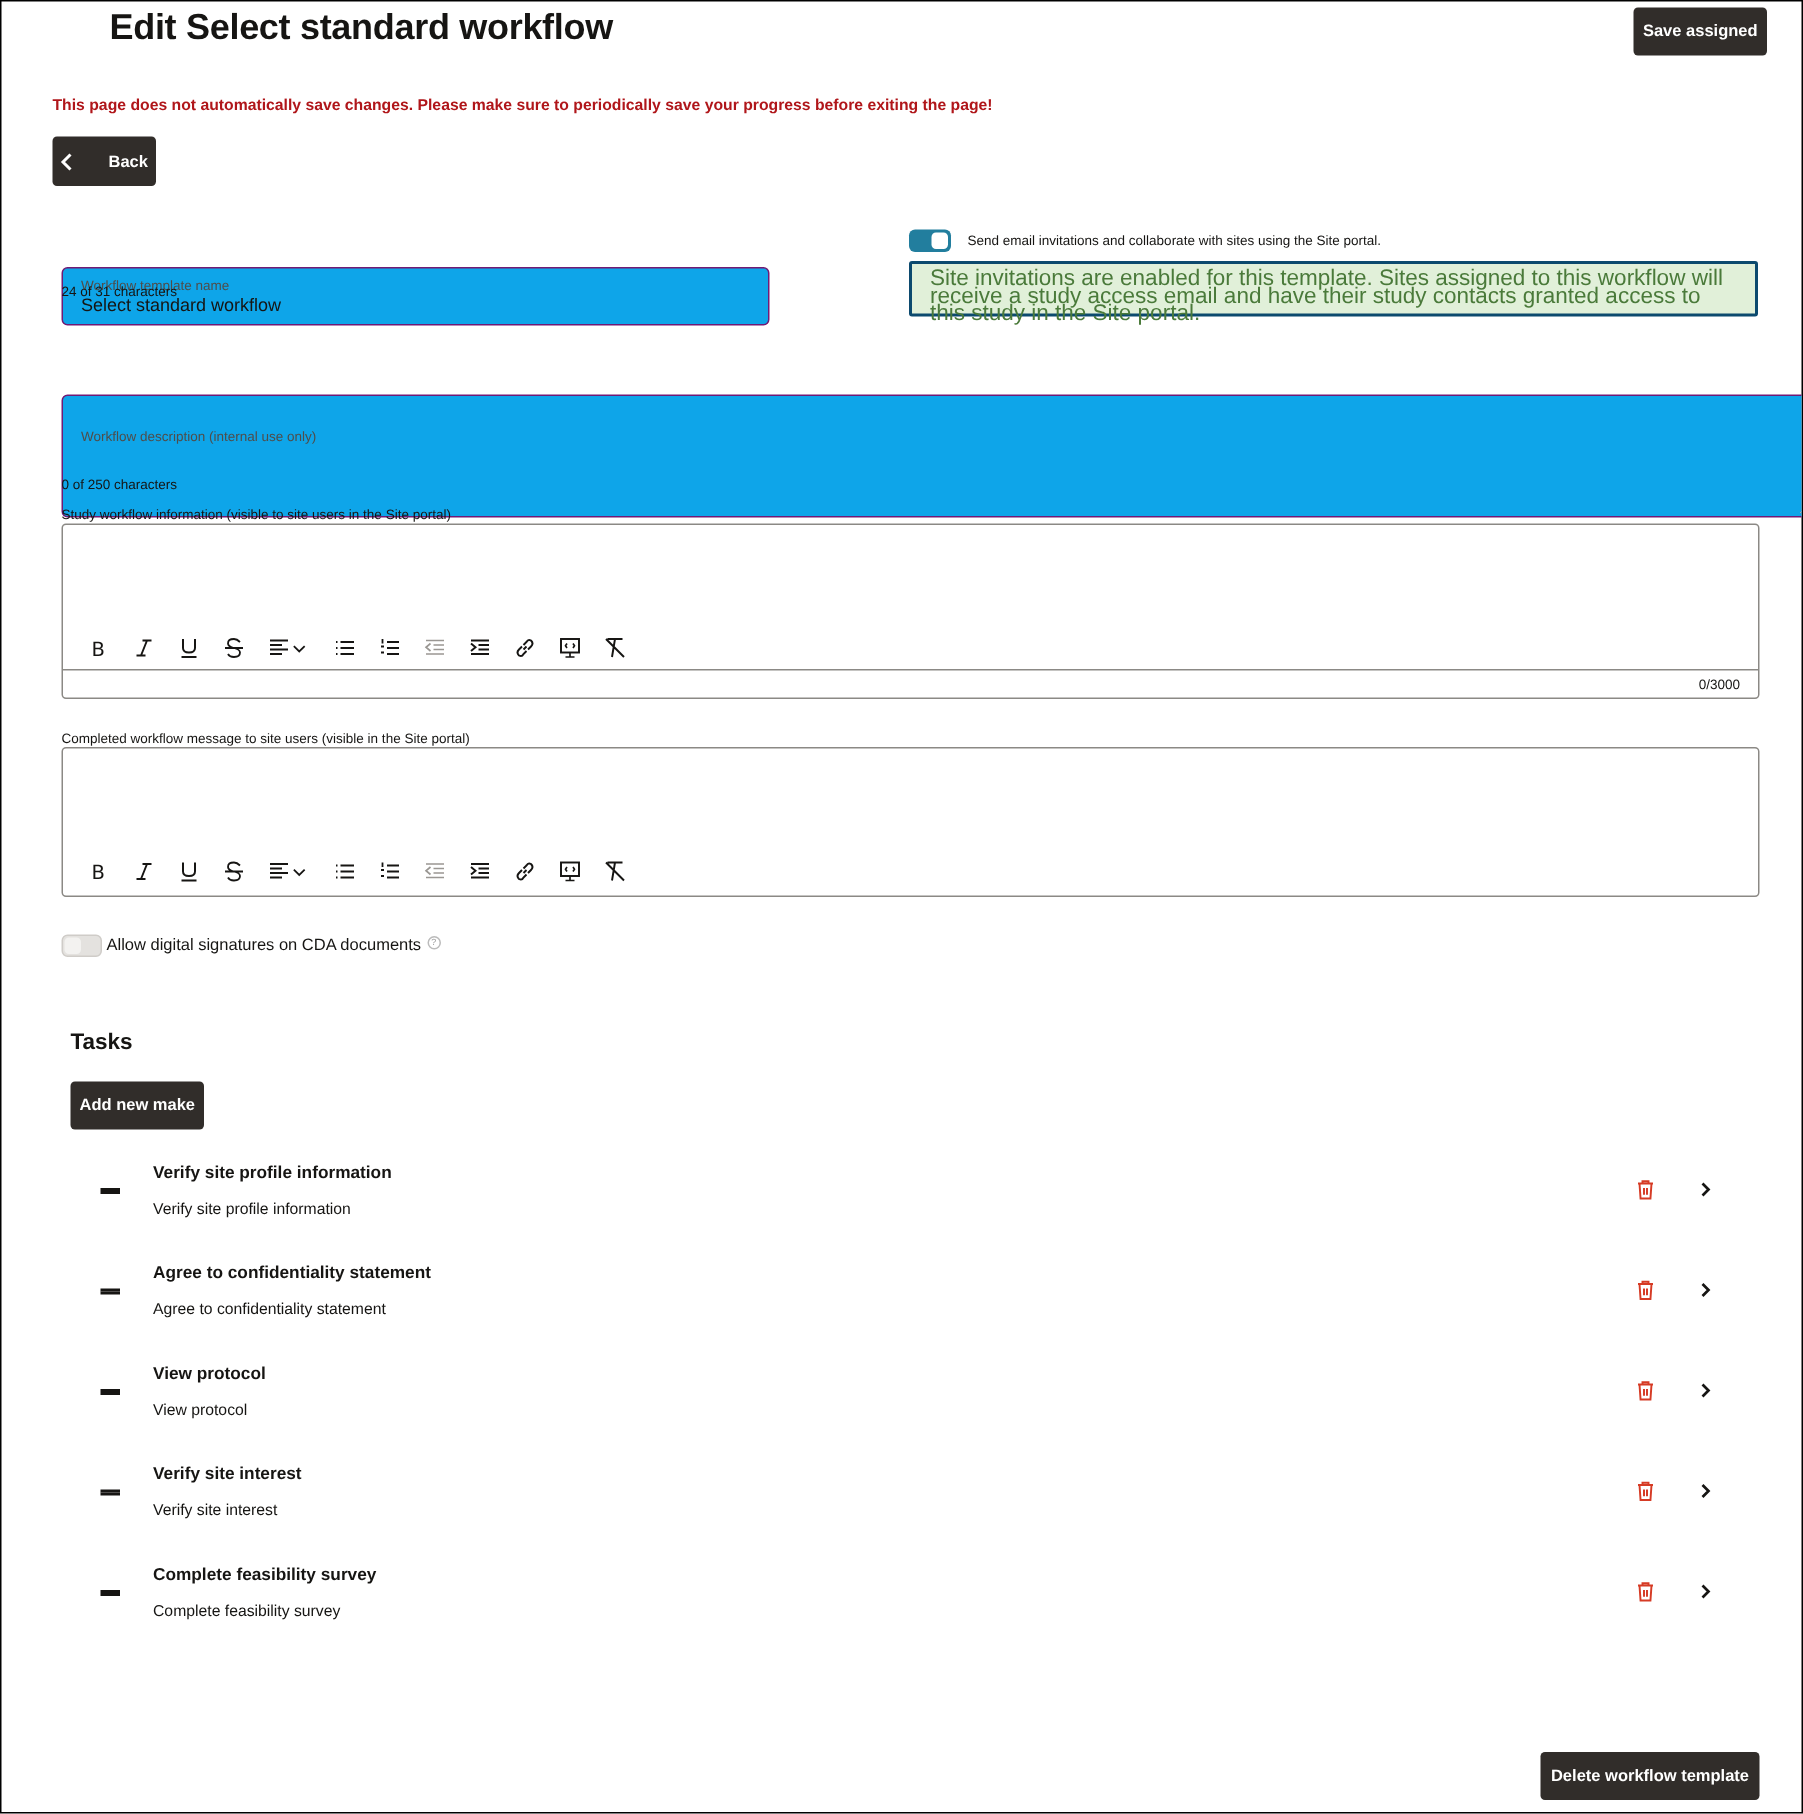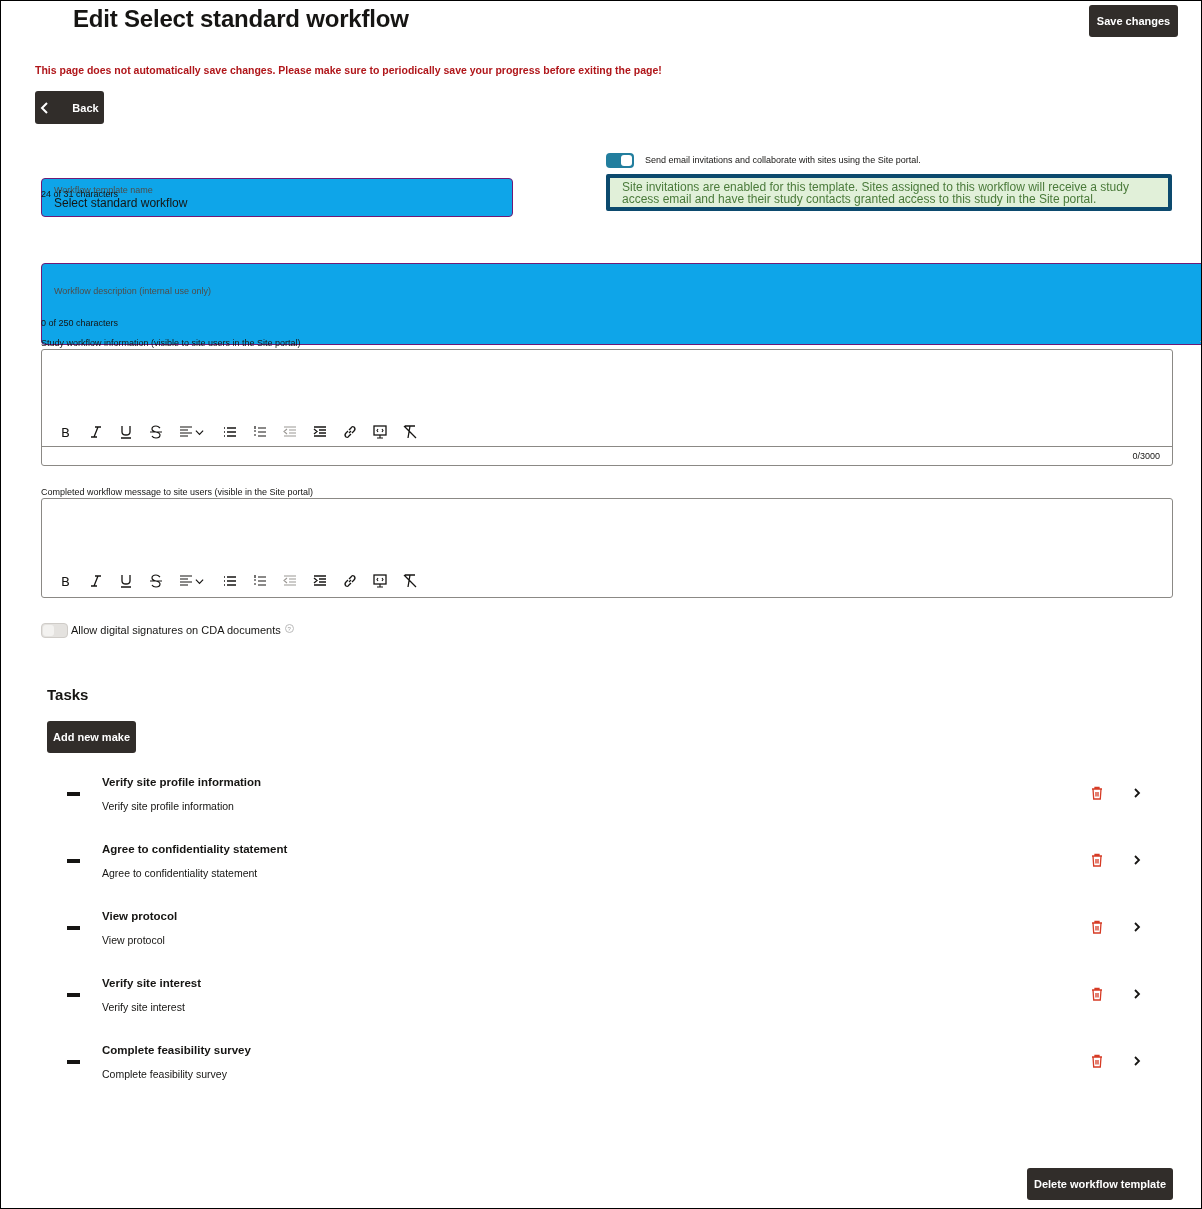--- a/index.html
+++ b/index.html
@@ -26,21 +26,21 @@
   .field-box { border: 1px solid #701a75; border-radius: 4px; background: #0ea5e9; margin-top: 28px; }
   .name-box { left: 40px; top: 149px; width: 472px; height: 39px; padding: 6px 12px; }
   .name-label { font-size: 9px; color: #4f4d4a; line-height: 11px; }
   .name-value { font-size: 12px; color: #161513; line-height: 15px; }
   .small-caption { font-size: 9px; color: #161513; }
   .name-count { left: 40px; top: 188px; }
 
   .toggle-on { left: 605px; top: 152px; width: 28px; height: 15px; border-radius: 4px; background: #227e9e; }
   .toggle-on .knob { position: absolute; right: 2px; top: 2px; width: 11px; height: 11px; background: #fff; border-radius: 3px; }
   .toggle-label { left: 644px; top: 154px; font-size: 9px; color: #161513; }
-  .info-box { left: 605px; top: 173px; width: 566px; height: 37px; background: #e1f0d9; border: 4px solid #0c4a6e; border-radius: 2px; padding: 4px 12px; font-size: 12px; color: #4a7a3a; line-height: 11.5px; }
+  .info-box { left: 605px; top: 173px; width: 566px; height: 37px; background: #e1f0d9; border: 2px solid #0c4a6e; border-radius: 2px; padding: 4px 12px; font-size: 15px; color: #4a7a3a; line-height: 11.5px; }
 
   .desc-box { left: 40px; top: 234px; width: 1168px; height: 82px; }
   .desc-label { position: absolute; left: 12px; top: 22px; font-size: 9px; color: #4f4d4a; }
   .resize-grip { position: absolute; right: 2px; bottom: 2px; width: 6px; height: 6px;
     background: linear-gradient(135deg, transparent 45%, #aaa 45%, #aaa 55%, transparent 55%, transparent 75%, #aaa 75%, #aaa 85%, transparent 85%); }
   .desc-count { left: 40px; top: 317px; }
   .study-label { left: 40px; top: 337px; }
 
   .rte { border: 1px solid #8b8985; border-radius: 3px; background: #fff; }
   .rte1 { left: 40px; top: 348px; width: 1132px; height: 117px; }
@@ -68,21 +68,21 @@
   .task-sub { position: absolute; left: 55px; top: 20px; font-size: 10.5px; color: #161513; }
   .trash { position: absolute; left: 1043px; top: 6px; width: 14px; height: 14px; cursor: pointer; }
   .chev { position: absolute; left: 1085px; top: 6px; width: 10px; height: 14px; cursor: pointer; }
 
   .delete-btn { left: 1026px; top: 1167px; width: 146px; height: 32px; }
 </style>
 </head>
 <body>
 
 <h1 class="abs page-title">Edit Select standard workflow</h1>
-<button class="abs btn-dark save-btn">Save changes</button>
+<button class="abs btn-dark save-btn">Save assigned</button>
 <div class="abs warning">This page does not automatically save changes. Please make sure to periodically save your progress before exiting the page!</div>
 
 <button class="abs btn-dark back-btn">
   <svg viewBox="0 0 10 12">
       <path d="M7 1 L2 6 L7 11" stroke="#fff" stroke-width="2" fill="none"></path>
     </svg>
   <span>Back</span>
 </button>
 
 <div class="abs field-box name-box">

